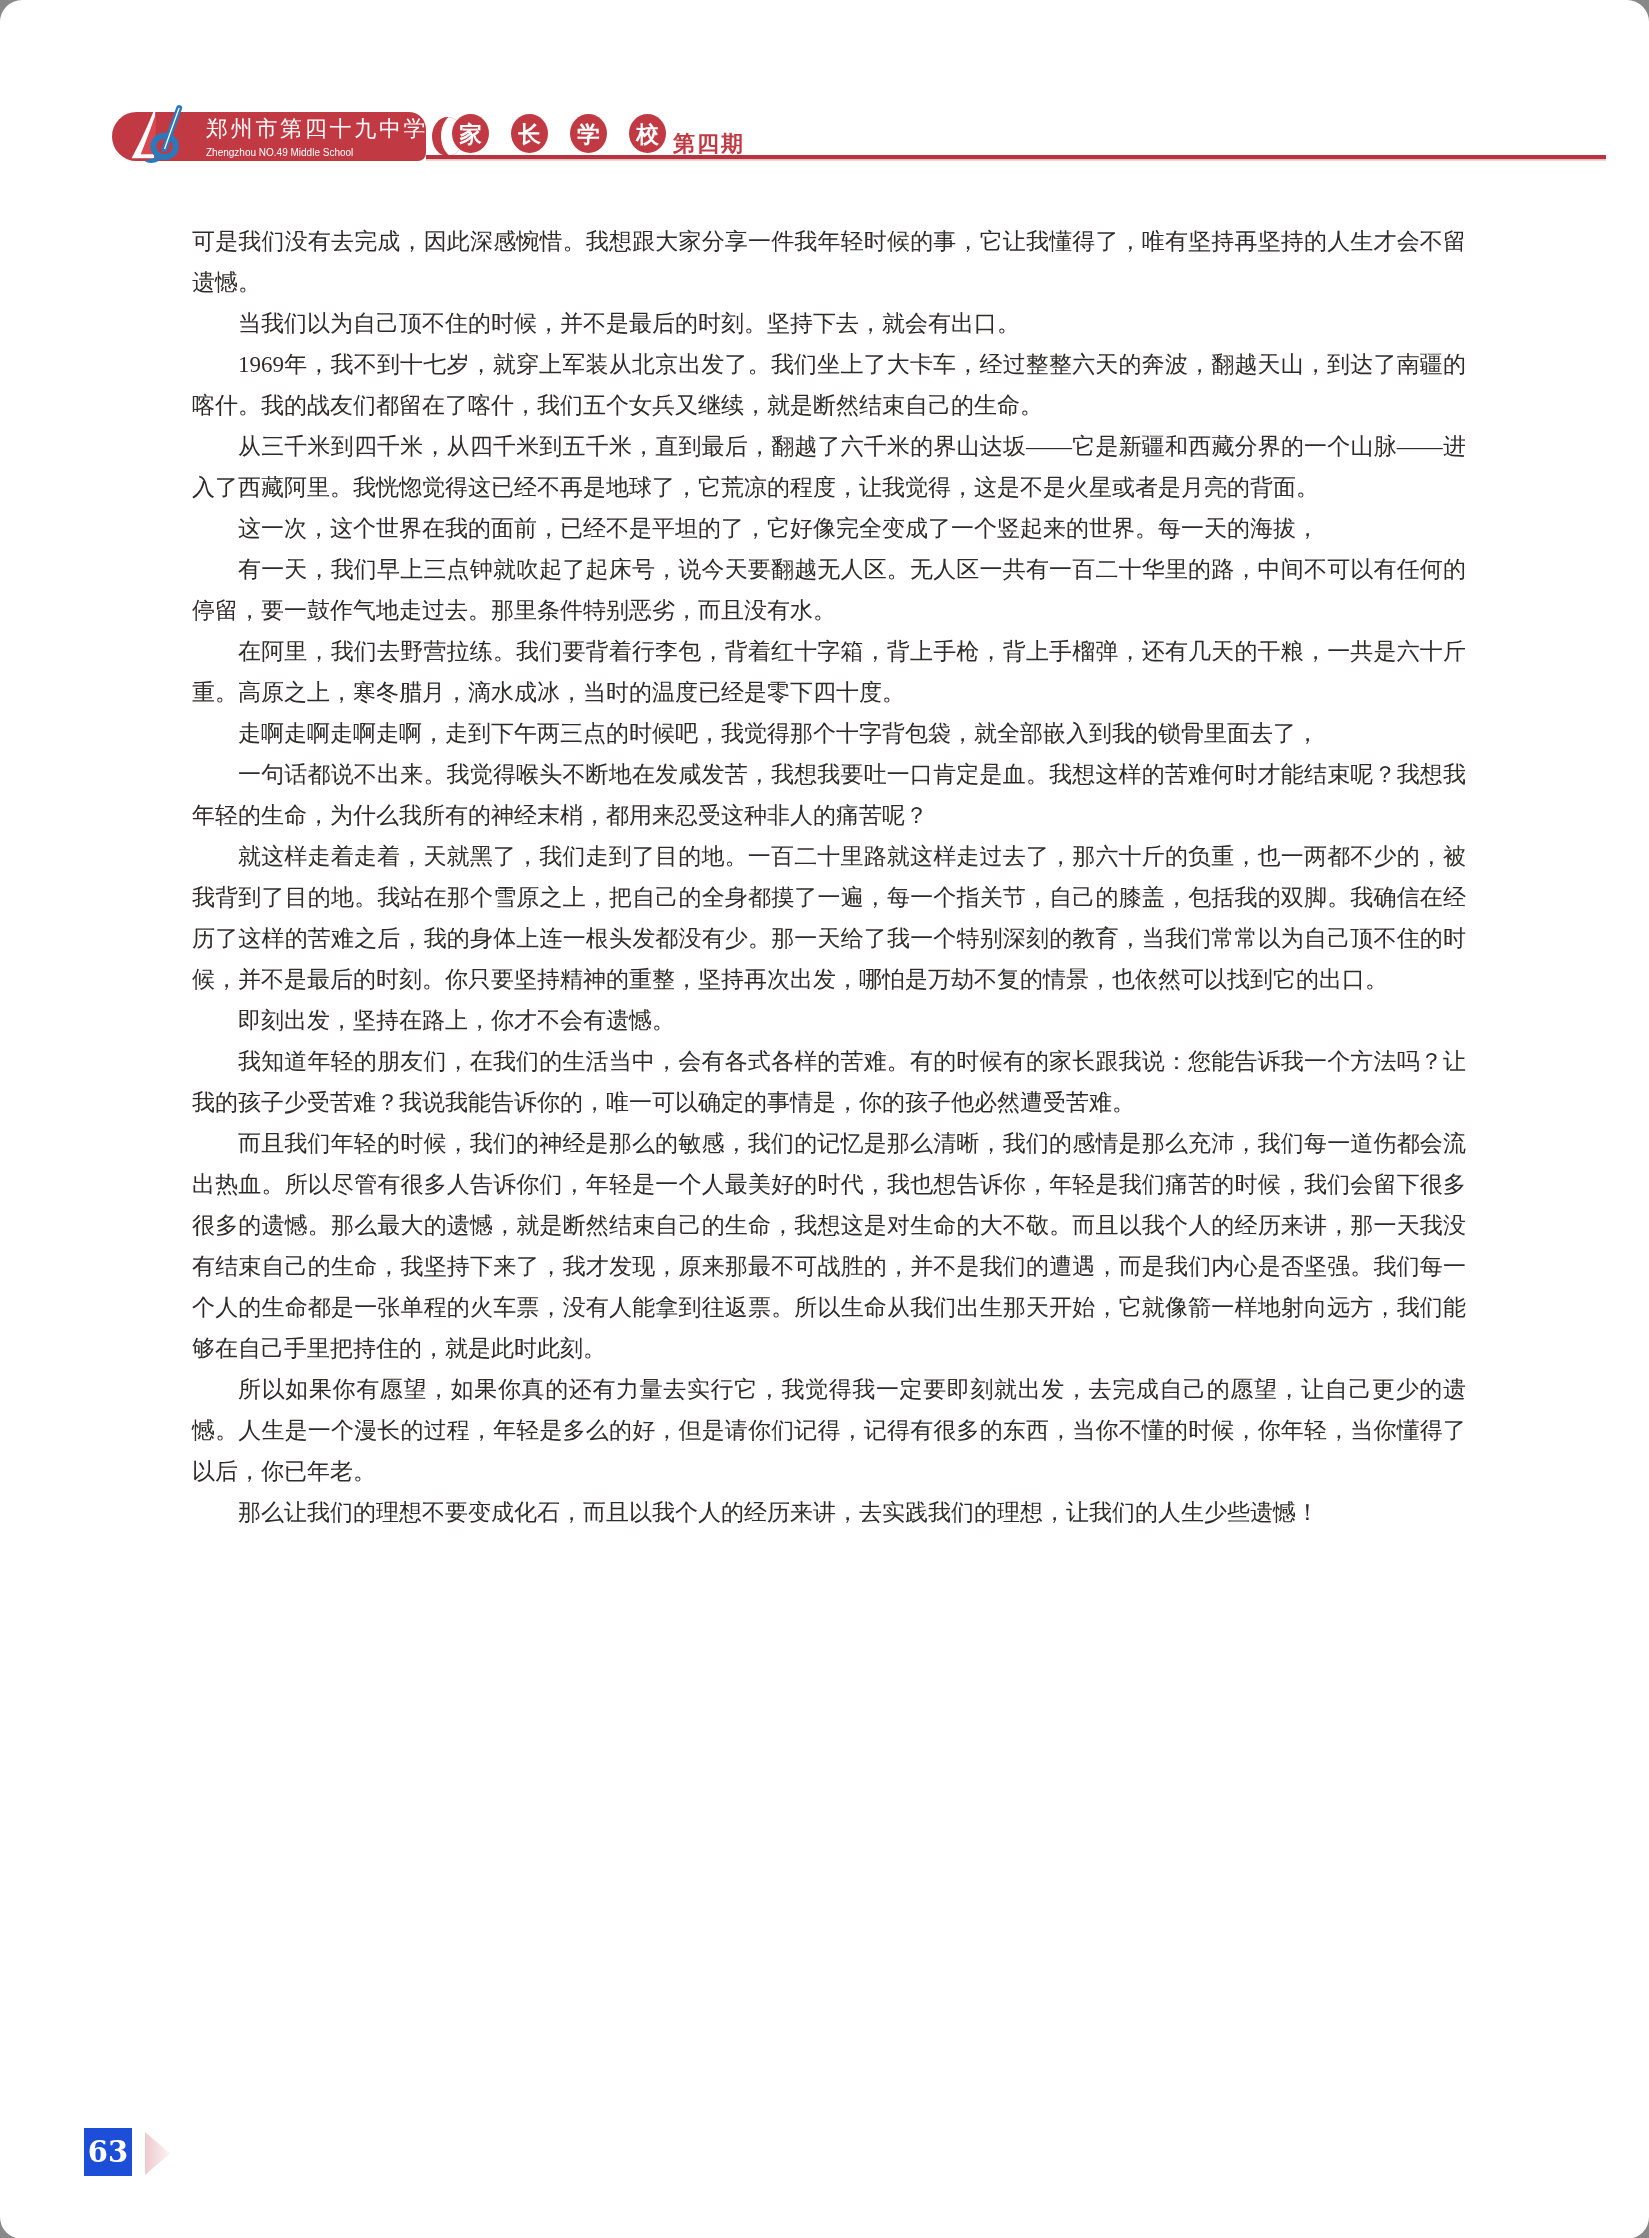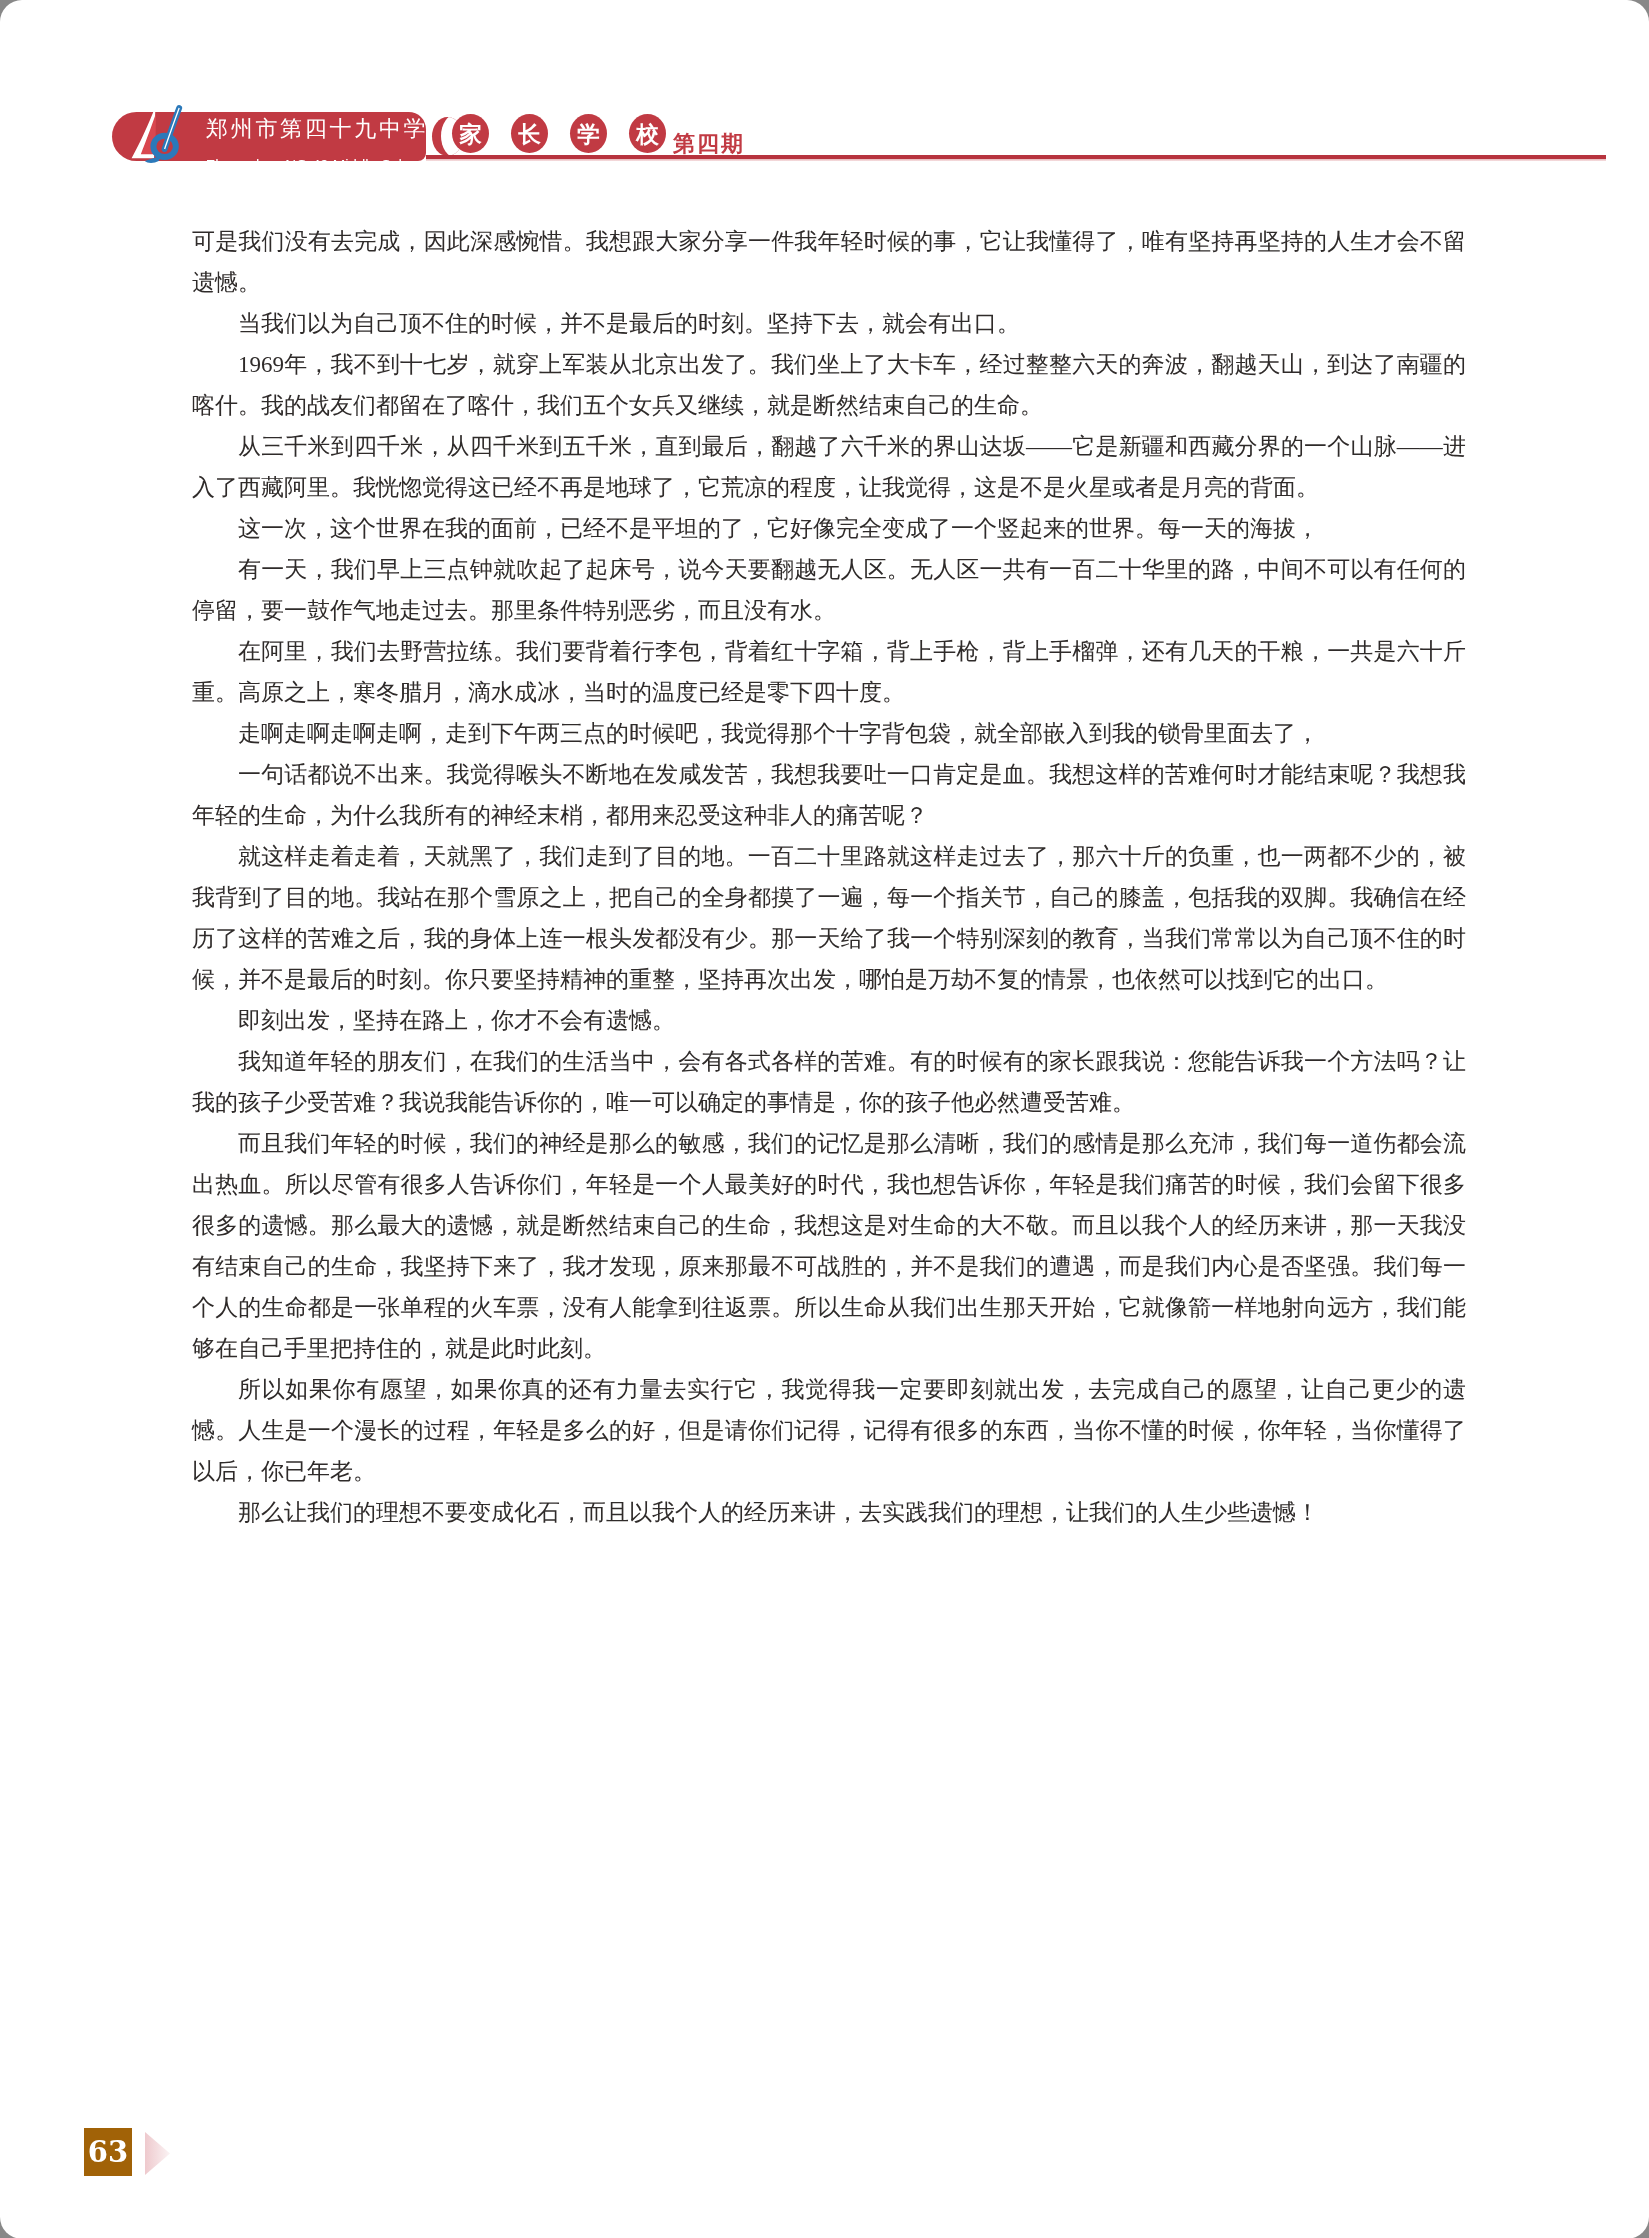--- a/index.html
+++ b/index.html
@@ -20,21 +20,21 @@
     border-radius:24.6px 17.3px 8px 24.6px;
     display:flex;align-items:center;
   }
   .logo{position:absolute;left:9.3px;top:-6.7px;width:78px;height:63px;}
   .names{position:absolute;left:94px;top:4.7px;color:#ffffff;white-space:nowrap;}
   .name-cn{
     font-size:22px;letter-spacing:2.7px;line-height:24px;
     font-family:"Liberation Serif","DejaVu Serif",serif;
   }
   .name-en{
-    font-size:15px;line-height:14.6px;margin-top:17px;
+    font-size:10px;line-height:14.6px;margin-top:5px;
     font-family:"Liberation Sans","DejaVu Sans",sans-serif;
   }
   .crescent{
     position:absolute;left:432px;top:117px;width:31px;height:39px;
     border-radius:50%;background:#c13a43;overflow:hidden;
   }
   .crescent::after{
     content:"";position:absolute;left:8.6px;top:-2.7px;width:31px;height:44px;
     border-radius:50%;background:#ffffff;
   }
@@ -64,21 +64,21 @@
     position:absolute;left:192px;top:221px;width:1274px;
     font-size:23px;line-height:41px;color:#2f2b2a;
     text-align:justify;
   }
   .article p{margin:0;padding:0;text-indent:2em;}
   .article p.noindent{text-indent:0;}
 
   
   .pagenum{
     position:absolute;left:84px;top:2128px;width:48px;height:48px;
-    background:#a16207;color:#ffffff;
+    background:#1d4ed8;color:#ffffff;
     display:flex;align-items:center;justify-content:center;
     font-family:"DejaVu Serif","Liberation Serif",serif;
     font-weight:bold;font-size:29px;
   }
   .pagetri{
     position:absolute;left:145px;top:2132px;width:25px;height:43px;
     background:linear-gradient(to right,#eec9cd 0%,#fbf3f4 100%);
     clip-path:polygon(0 0,100% 50%,0 100%);
   }
 </style>

